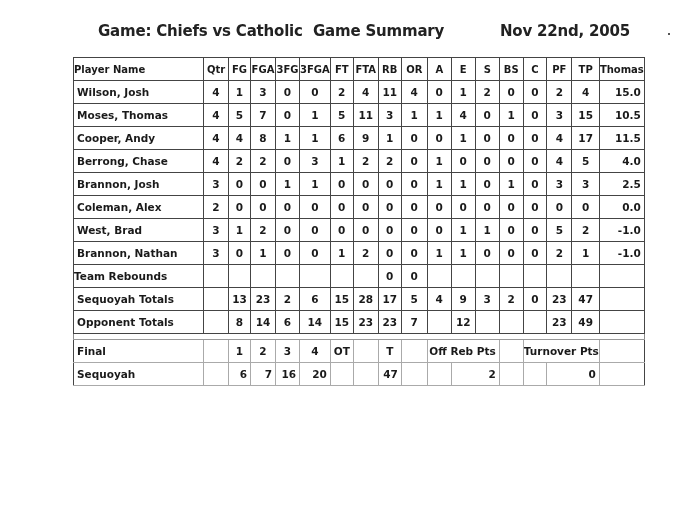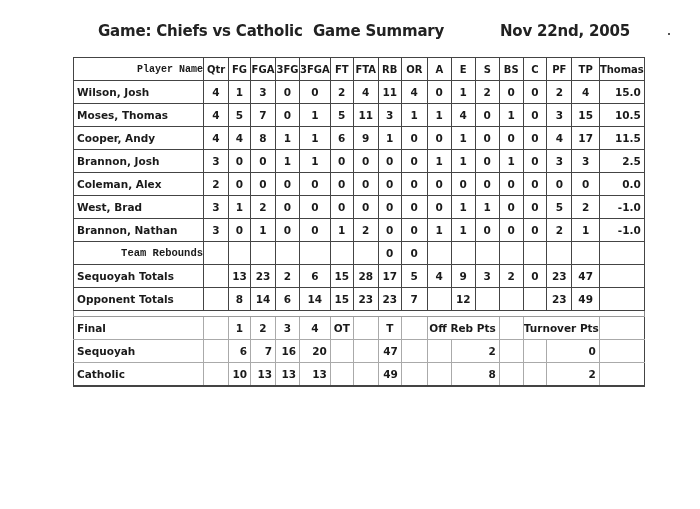--- a/index.html
+++ b/index.html
@@ -4,21 +4,21 @@
 <style>
   html,body{margin:0;padding:0;background:#fff;}
   body{width:700px;height:509px;position:relative;overflow:hidden;
        font-family:"DejaVu Sans",sans-serif;color:#1a1a1a;}
   .hdr{position:absolute;top:22px;font-size:15px;font-weight:bold;color:#222;letter-spacing:-0.2px;}
   .speck{position:absolute;left:668px;top:33px;width:2px;height:2px;background:#555;}
   table{position:absolute;left:73px;top:57px;border-collapse:collapse;table-layout:fixed;
         font-size:10.5px;font-weight:bold;}
   td{border:1px solid #444;padding:0;height:22px;text-align:center;white-space:nowrap;overflow:hidden;}
   td.name{text-align:left;padding-left:3px;margin-left:13px;}
-  td.namec{text-align:right;font-family:Liberation Mono, monospace;}
+  td.namec{text-align:left;}
   td.num-r{text-align:right;padding-right:3px;}
   tr.hd td{font-size:10px;}
   tr.gap td{height:5px;border-left:1px solid #888;border-right:1px solid #888;border-top:1px solid #444;border-bottom:1px solid #999;}
   tr.fin td{border-color:#aaa;border-style:solid;}
   tr.fin td.name{border-left:1px solid #444;}
   tr.fin td.last{border-right:1px solid #444;}
   tr.fin.bottom td{border-bottom:2px solid #444;}
   td.span-r{text-align:right;padding-right:3px;}
 </style>
 </head>
@@ -126,20 +126,40 @@
     <td>0</td>
     <td>1</td>
     <td>0</td>
     <td>0</td>
     <td>0</td>
     <td>4</td>
     <td>17</td>
     <td class="num-r">11.5</td>
   </tr>
   <tr>
+    <td class="name">Berrong, Chase</td>
+    <td>4</td>
+    <td>2</td>
+    <td>2</td>
+    <td>0</td>
+    <td>3</td>
+    <td>1</td>
+    <td>2</td>
+    <td>2</td>
+    <td>0</td>
+    <td>1</td>
+    <td>0</td>
+    <td>0</td>
+    <td>0</td>
+    <td>0</td>
+    <td>4</td>
+    <td>5</td>
+    <td class="num-r">4.0</td>
+  </tr>
+  <tr>
     <td class="name">Brannon, Josh</td>
     <td>3</td>
     <td>0</td>
     <td>0</td>
     <td>1</td>
     <td>1</td>
     <td>0</td>
     <td>0</td>
     <td>0</td>
     <td>0</td>
@@ -309,32 +329,14 @@
     <td class="num-r">47</td>
     <td></td>
     <td></td>
     <td colspan="2" class="span-r">2</td>
     <td></td>
     <td></td>
     <td colspan="2" class="span-r">0</td>
     <td class="last"></td>
   </tr>
 
-  <tr class="fin bottom">
-    <td class="name">Catholic</td>
-    <td></td>
-    <td class="num-r">10</td>
-    <td class="num-r">13</td>
-    <td class="num-r">13</td>
-    <td class="num-r">13</td>
-    <td></td>
-    <td></td>
-    <td class="num-r">49</td>
-    <td></td>
-    <td></td>
-    <td colspan="2" class="span-r">8</td>
-    <td></td>
-    <td></td>
-    <td colspan="2" class="span-r">2</td>
-    <td class="last"></td>
-  </tr>
 </tbody>
   </table>
 
 </body></html>

